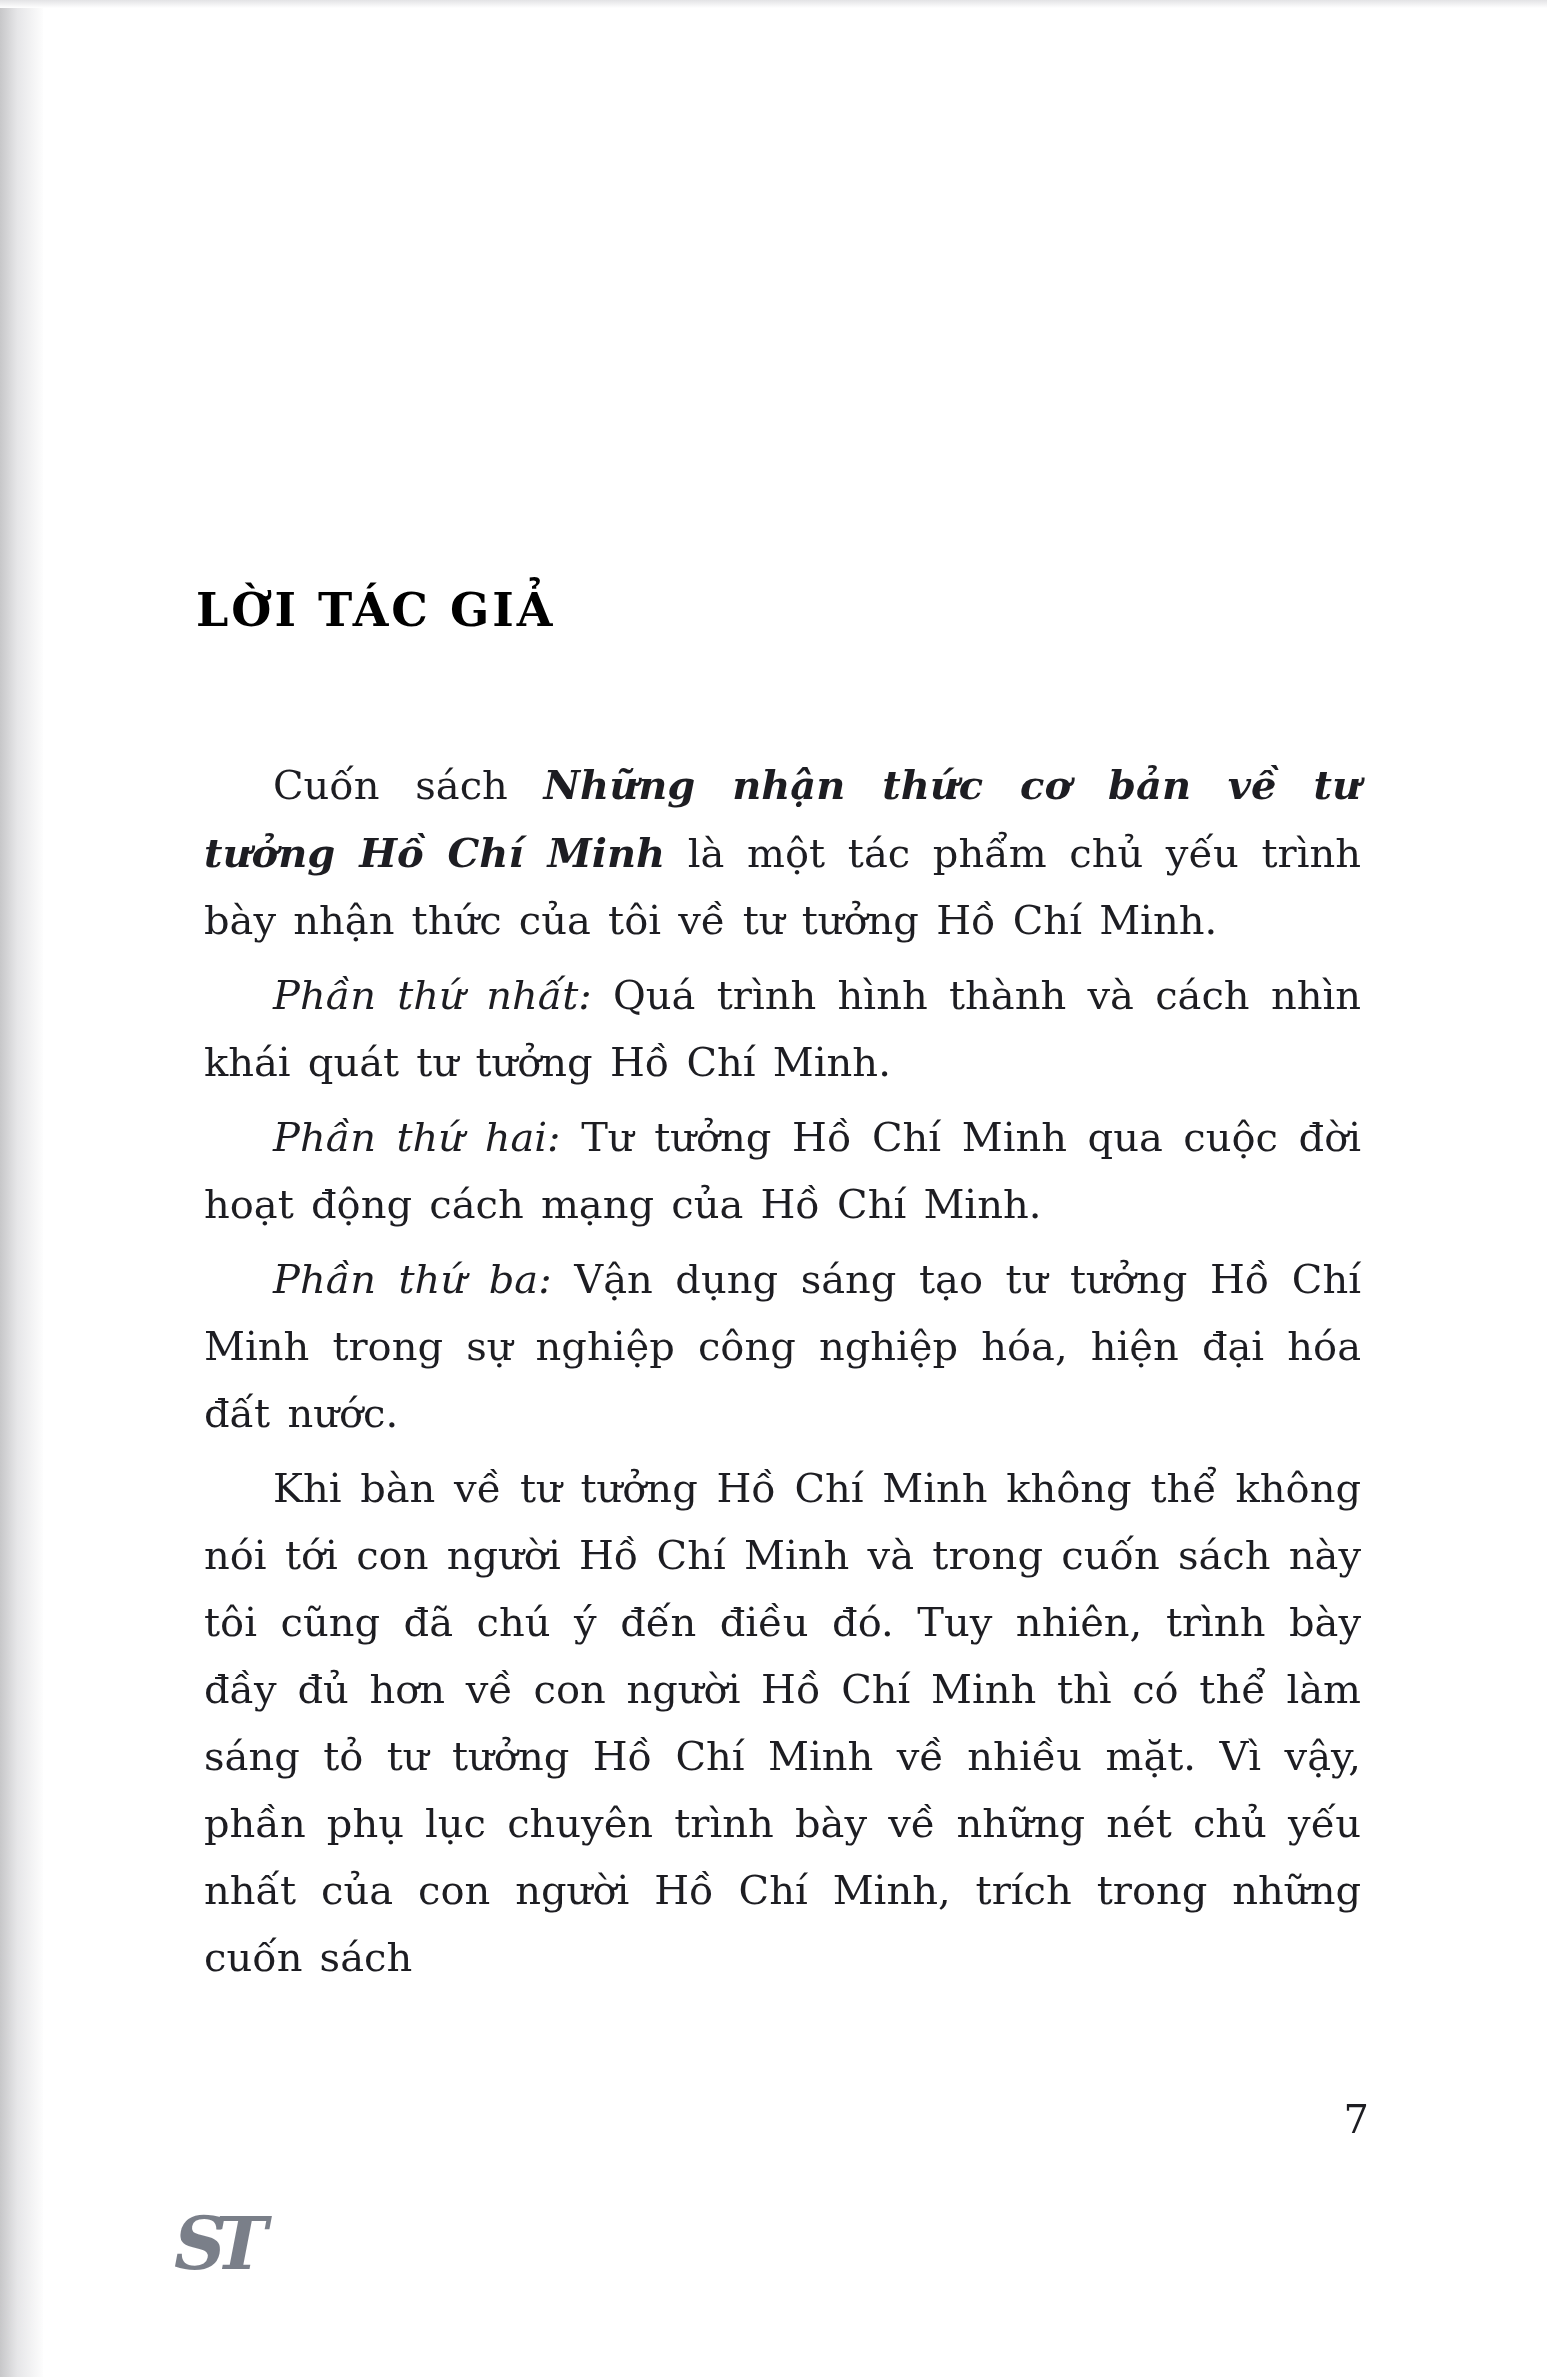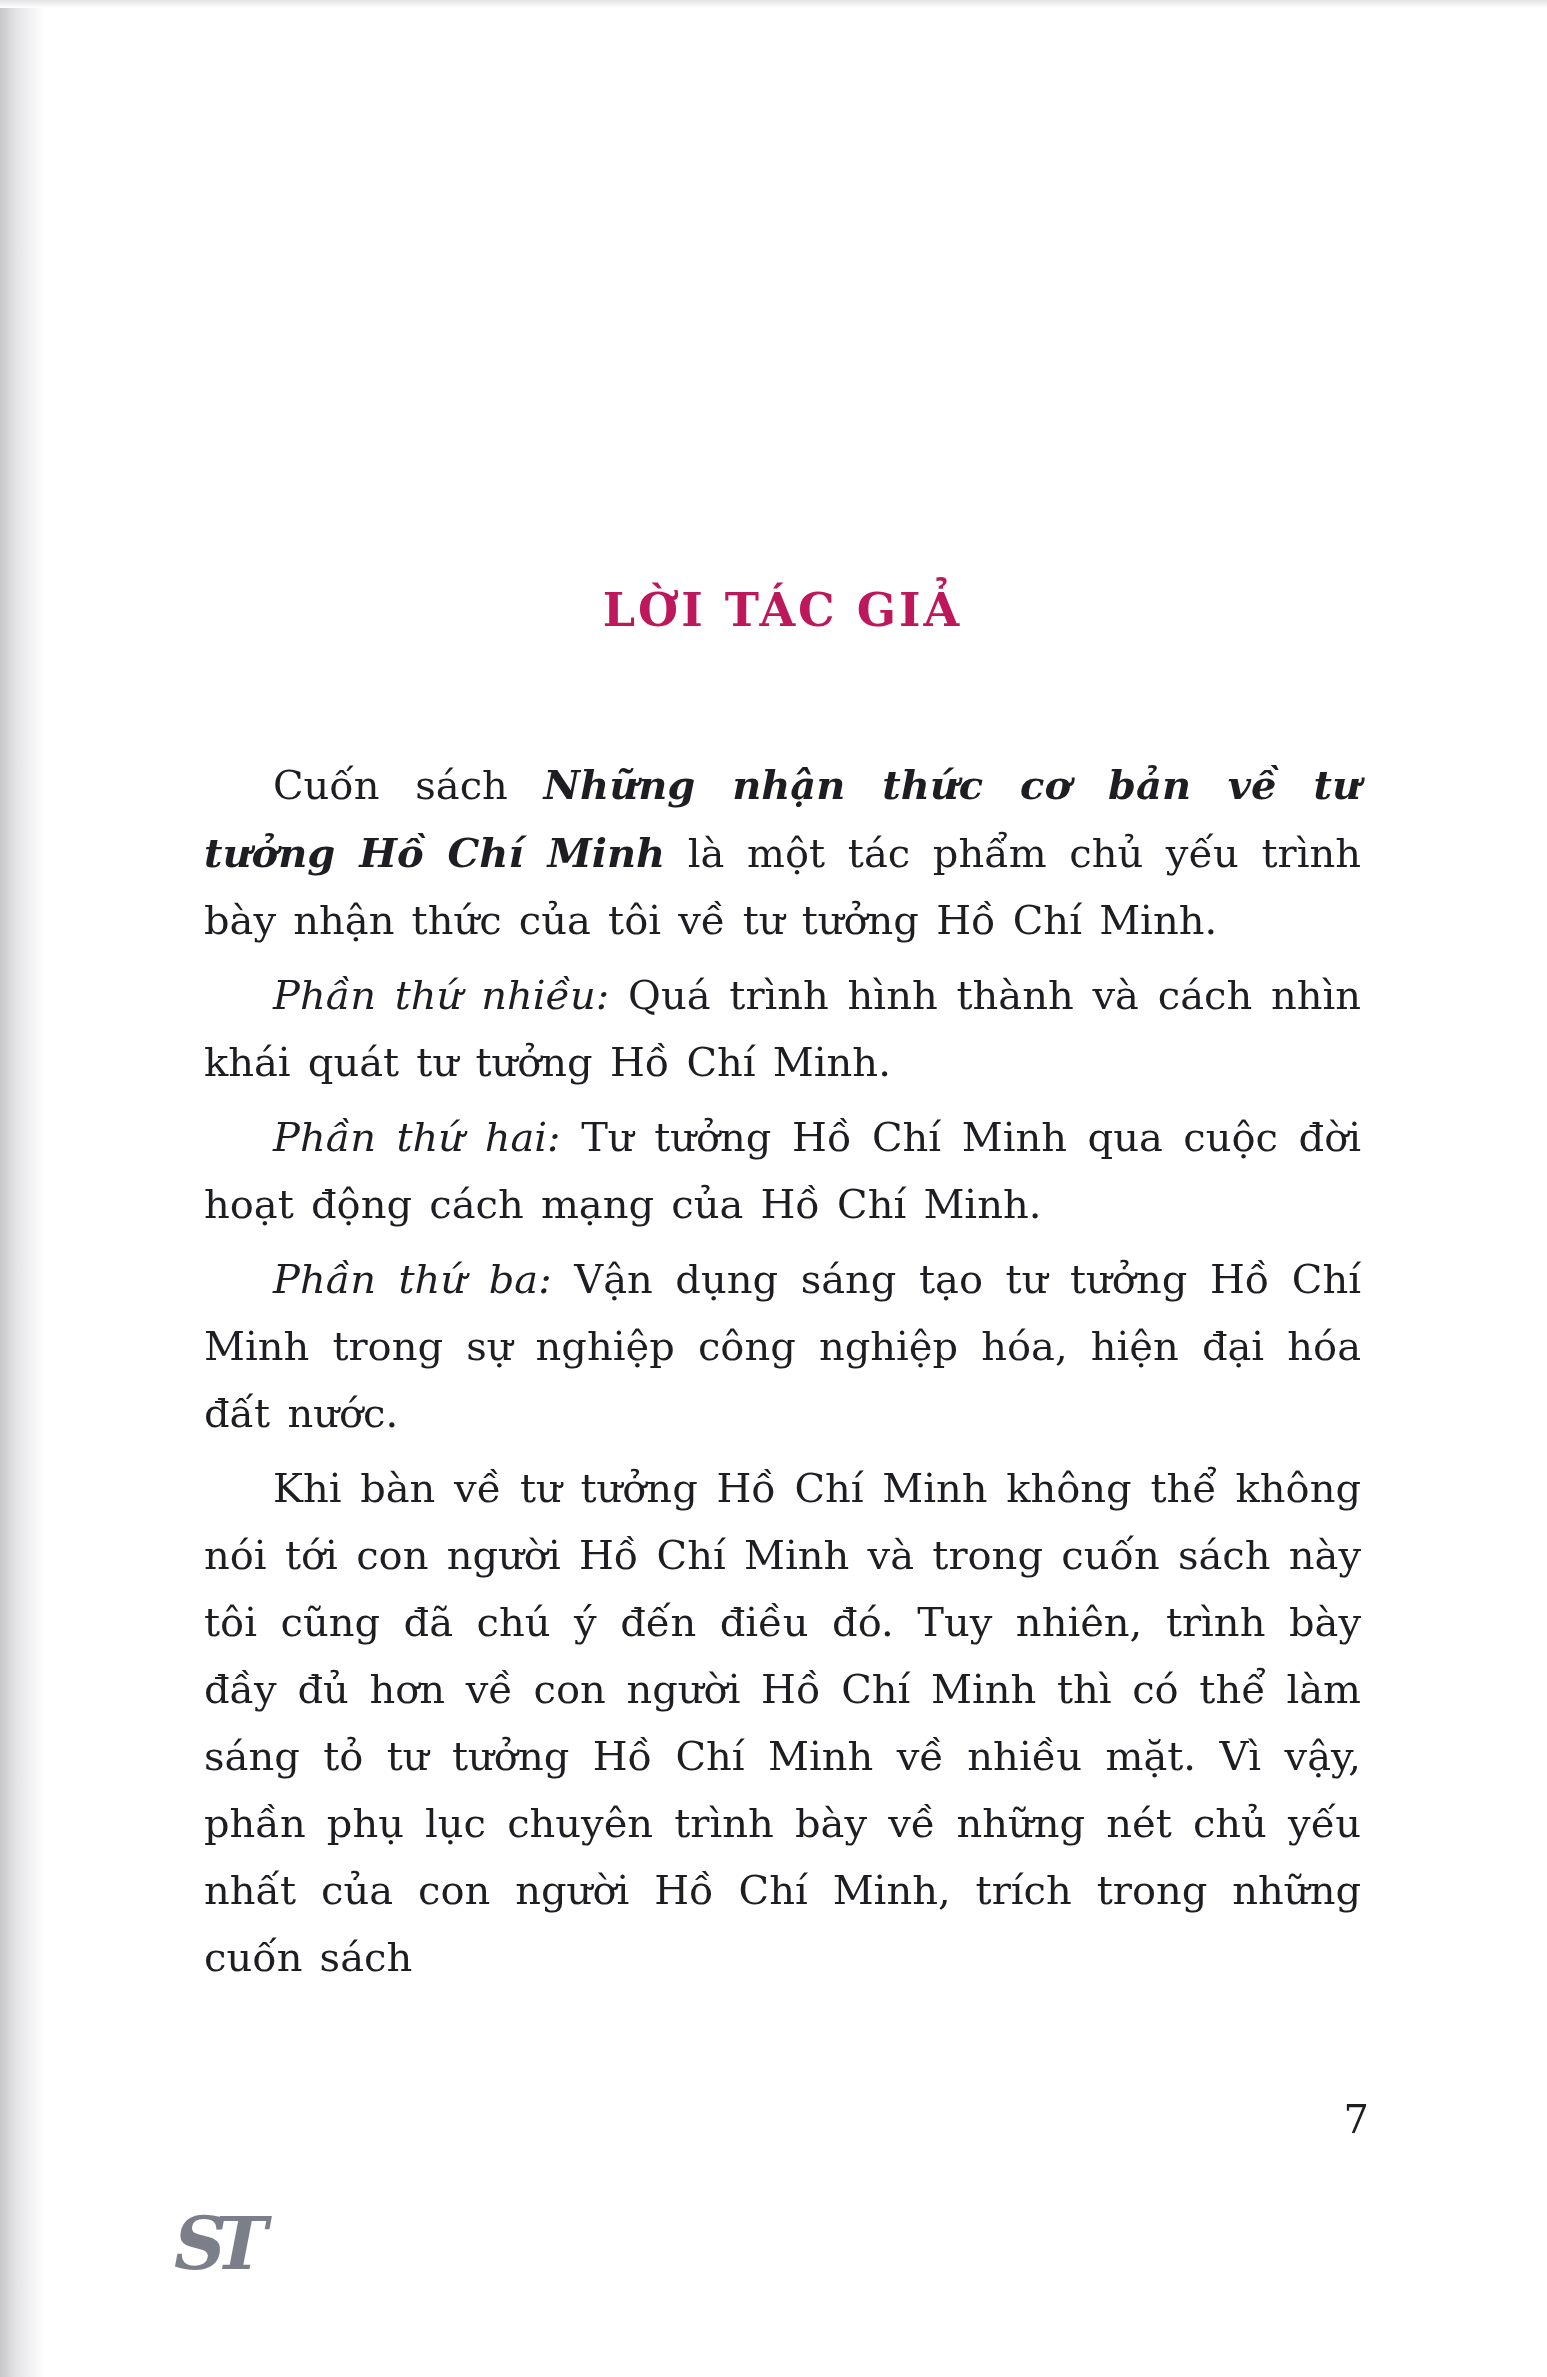--- a/index.html
+++ b/index.html
@@ -30,25 +30,24 @@
   .content {
     position: absolute;
     left: 196px;
     top: 0;
     width: 1173px;
   }
   h1.page-title {
     margin: 0;
     padding-top: 583px;
     margin-bottom: 114px;
-    text-align: center;
     font-size: 46px;
     font-weight: 700;
     letter-spacing: 3px;
-    color: #be185d;
+    color: #000000;
   }
   .body-text p {
     margin: 8px;
     font-size: 40px;
     line-height: 67px;
     text-indent: 69px;
     text-align: justify;
     word-spacing: 4.5px;
   }
   .run-bi { font-weight: bold; font-style: italic; }
@@ -77,21 +76,21 @@
 </head>
 <body>
 
 <div class="scan-edge-left"></div>
 <div class="scan-edge-top"></div>
 
 <div class="content">
   <h1 class="page-title">LỜI TÁC GIẢ</h1>
   <div class="body-text" id="paragraphs">
       <p><span>Cuốn sách </span><span class="run-bi">Những nhận thức cơ bản về tư tưởng Hồ Chí Minh</span><span> là một tác phẩm chủ yếu trình bày nhận thức của tôi về tư tưởng Hồ Chí Minh.</span></p>
-      <p><span class="run-i">Phần thứ nhiều:</span><span> Quá trình hình thành và cách nhìn khái quát tư tưởng Hồ Chí Minh.</span></p>
+      <p><span class="run-i">Phần thứ nhất:</span><span> Quá trình hình thành và cách nhìn khái quát tư tưởng Hồ Chí Minh.</span></p>
       <p><span class="run-i">Phần thứ hai:</span><span> Tư tưởng Hồ Chí Minh qua cuộc đời hoạt động cách mạng của Hồ Chí Minh.</span></p>
       <p><span class="run-i">Phần thứ ba:</span><span> Vận dụng sáng tạo tư tưởng Hồ Chí Minh trong sự nghiệp công nghiệp hóa, hiện đại hóa đất nước.</span></p>
       <p><span>Khi bàn về tư tưởng Hồ Chí Minh không thể không nói tới con người Hồ Chí Minh và trong cuốn sách này tôi cũng đã chú ý đến điều đó. Tuy nhiên, trình bày đầy đủ hơn về con người Hồ Chí Minh thì có thể làm sáng tỏ tư tưởng Hồ Chí Minh về nhiều mặt. Vì vậy, phần phụ lục chuyên trình bày về những nét chủ yếu nhất của con người Hồ Chí Minh, trích trong những cuốn sách</span></p>
     </div>
 </div>
 
 <div class="page-number">7</div>
 
 <div class="watermark">ST</div>
 

